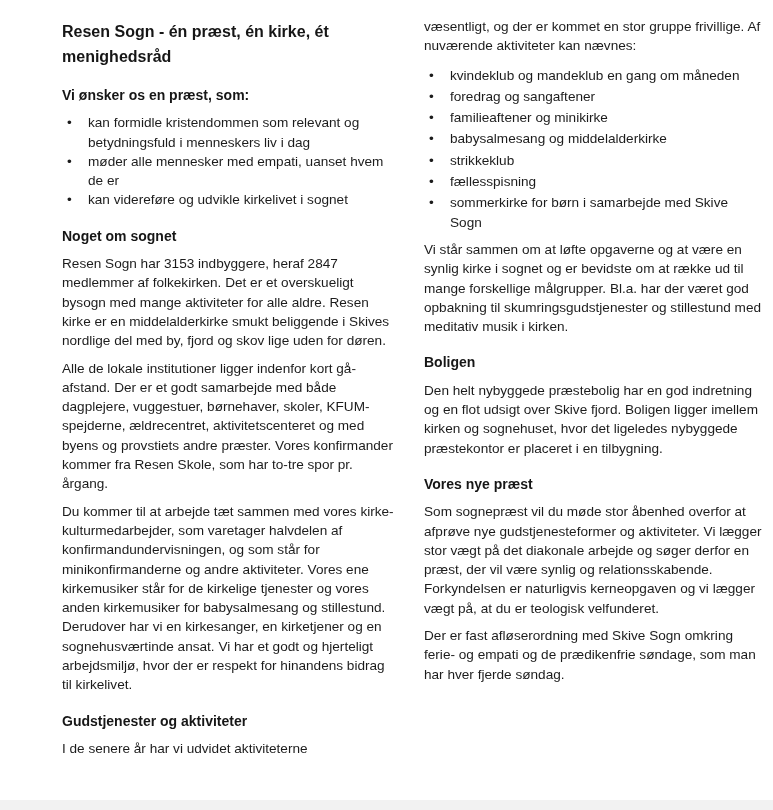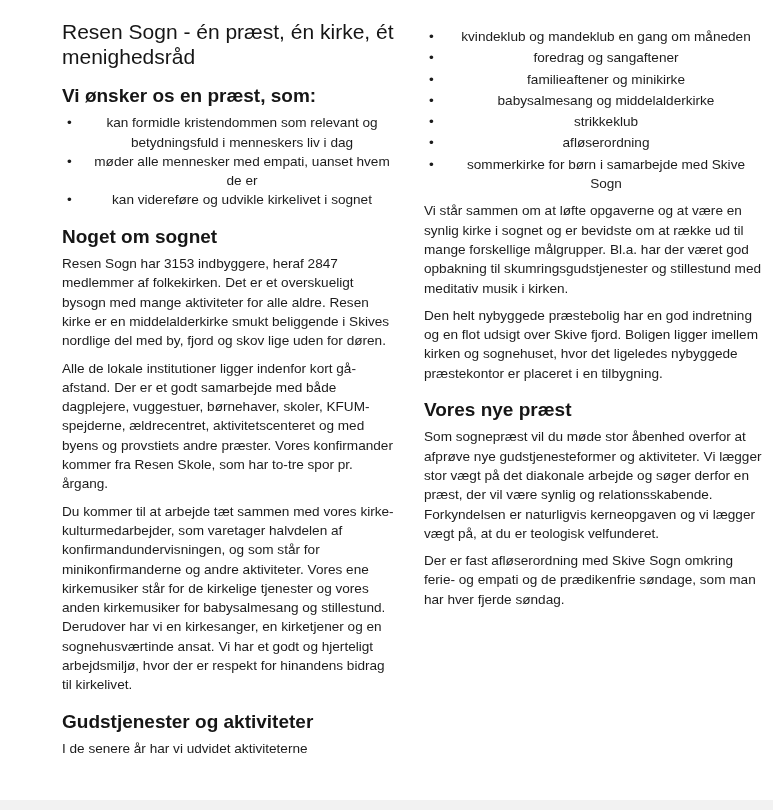--- a/index.html
+++ b/index.html
@@ -24,45 +24,44 @@
   }
   .col {
     font-size: 13.6px;
     line-height: 19.3px;
     text-align: left;
   }
   .col-left  { width: 334px; margin-right: 28px; flex: none; }
   .col-right { width: 338px; flex: none; }
 
   .doc-title {
-    font-size: 21px;
+    font-size: 16px;
     line-height: 25px;
-    font-weight: 400;
+    font-weight: 700;
     margin: 2px 0 0 0;
     color: #161616;
   }
   h2.section-heading {
-    font-size: 19px;
+    font-size: 14px;
     line-height: 19.3px;
     font-weight: 700;
     margin: 17px 0 8px 0;
     color: #161616;
   }
   p.body-par {
     margin: 0 0 8px 0;
   }
   ul.bullet-list {
     list-style: none;
     margin: 0 0 8px 0;
     padding: 0 0 0 26px;
   }
   ul.bullet-list li {
     position: relative;
     margin: 0;
-    text-align: center;
   }
   ul.bullet-list li::before {
     content: "\2022";
     position: absolute;
     left: -21px;
     top: 0;
   }
   .col-right ul.bullet-list { margin-top: 10px; }
   .col-right ul.bullet-list li { margin-bottom: 2px; }
 
@@ -97,33 +96,35 @@
       <p class="body-par">Resen Sogn har 3153 indbyggere, heraf 2847 medlemmer af folkekirken. Det er et overskueligt bysogn med mange aktiviteter for alle aldre. Resen kirke er en middelalderkirke smukt beliggende i Skives nordlige del med by, fjord og skov lige uden for døren.</p>
       <p class="body-par">Alle de lokale institutioner ligger indenfor kort gå-afstand. Der er et godt samarbejde med både dagplejere, vuggestuer, børnehaver, skoler, KFUM-spejderne, ældrecentret, aktivitetscenteret og med byens og provstiets andre præster. Vores konfirmander kommer fra Resen Skole, som har to-tre spor pr. årgang.</p>
       <p class="body-par">Du kommer til at arbejde tæt sammen med vores kirke-kulturmedarbejder, som varetager halvdelen af konfirmandundervisningen, og som står for minikonfirmanderne og andre aktiviteter. Vores ene kirkemusiker står for de kirkelige tjenester og vores anden kirkemusiker for babysalmesang og stillestund. Derudover har vi en kirkesanger, en kirketjener og en sognehusværtinde ansat. Vi har et godt og hjerteligt arbejdsmiljø, hvor der er respekt for hinandens bidrag til kirkelivet.</p>
 
       <h2 class="section-heading">Gudstjenester og aktiviteter</h2>
 
       <p class="body-par">I de senere år har vi udvidet aktiviteterne</p>
     </div>
 
     <div class="col col-right">
+      <p class="body-par">væsentligt, og der er kommet en stor gruppe frivillige. Af nuværende aktiviteter kan nævnes:</p>
 
       <ul class="bullet-list">
         <li>kvindeklub og mandeklub en gang om måneden</li>
         <li>foredrag og sangaftener</li>
         <li>familieaftener og minikirke</li>
         <li>babysalmesang og middelalderkirke</li>
         <li>strikkeklub</li>
-        <li>afløserordning</li>
+        <li>fællesspisning</li>
         <li>sommerkirke for børn i samarbejde med Skive Sogn</li>
       </ul>
 
       <p class="body-par">Vi står sammen om at løfte opgaverne og at være en synlig kirke i sognet og er bevidste om at række ud til mange forskellige målgrupper. Bl.a. har der været god opbakning til skumringsgudstjenester og stillestund med meditativ musik i kirken.</p>
 
+      <h2 class="section-heading">Boligen</h2>
 
       <p class="body-par">Den helt nybyggede præstebolig har en god indretning og en flot udsigt over Skive fjord. Boligen ligger imellem kirken og sognehuset, hvor det ligeledes nybyggede præstekontor er placeret i en tilbygning.</p>
 
       <h2 class="section-heading">Vores nye præst</h2>
 
       <p class="body-par">Som sognepræst vil du møde stor åbenhed overfor at afprøve nye gudstjenesteformer og aktiviteter. Vi lægger stor vægt på det diakonale arbejde og søger derfor en præst, der vil være synlig og relationsskabende. Forkyndelsen er naturligvis kerneopgaven og vi lægger vægt på, at du er teologisk velfunderet.</p>
 
       <p class="body-par">Der er fast afløserordning med Skive Sogn omkring ferie- og empati og de prædikenfrie søndage, som man har hver fjerde søndag.</p>
     </div>
 

